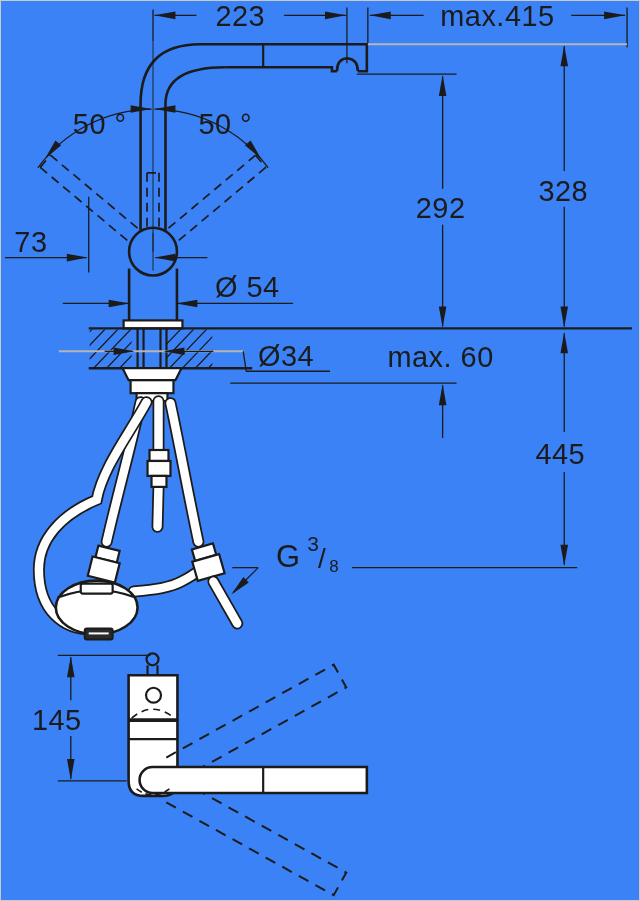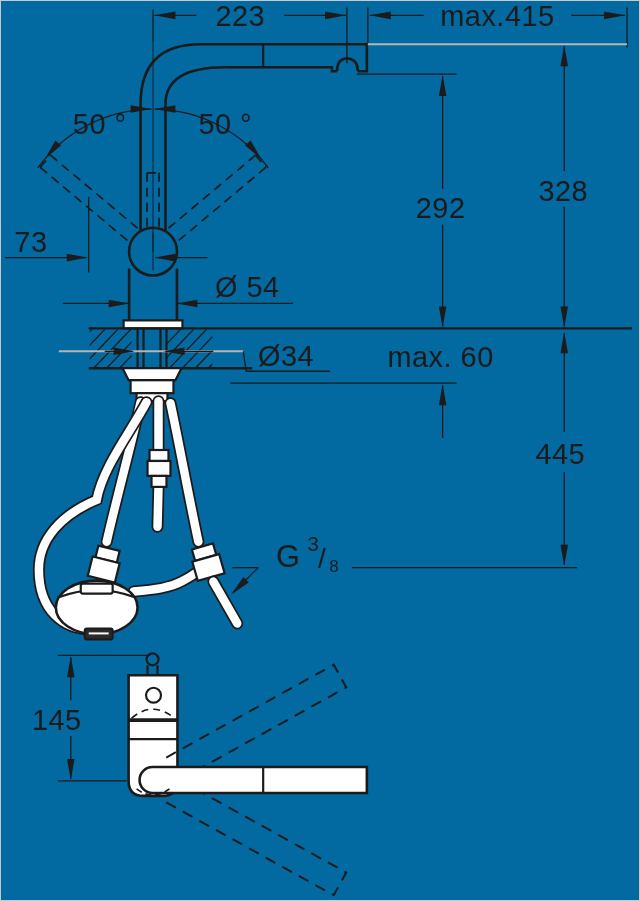--- a/index.html
+++ b/index.html
@@ -1,16 +1,16 @@
 <!DOCTYPE html>
 <html><head>
 <meta charset="utf-8">
 <style>
   html,body{margin:0;padding:0;background:#ffffff;}
-  #stage{position:relative;width:638px;height:899px;border:1px solid #c9c9c9;background:#0369a1;overflow:hidden;}
+  #stage{position:relative;width:638px;height:899px;border:1px solid #c9c9c9;background:#3b82f6;overflow:hidden;}
   svg{display:block;}
   text{font-family:"Liberation Sans","DejaVu Sans",sans-serif;fill:#1b1b1b;}
   .dim-label{font-size:29px;letter-spacing:0.5px;}
   .thin{stroke:#1b1b1b;stroke-width:1.3;fill:none;}
   .med{stroke:#1b1b1b;stroke-width:2.2;fill:none;}
   .thick{stroke:#1b1b1b;stroke-width:2.6;fill:none;}
   .gray{stroke:#b5b5b5;stroke-width:2;fill:none;}
   .arrow{fill:#1b1b1b;stroke:none;}
   .dash{stroke:#1b1b1b;stroke-width:1.7;fill:none;stroke-dasharray:9 6;}
   .tube-o{stroke:#1b1b1b;stroke-width:12;fill:none;stroke-linecap:round;}

